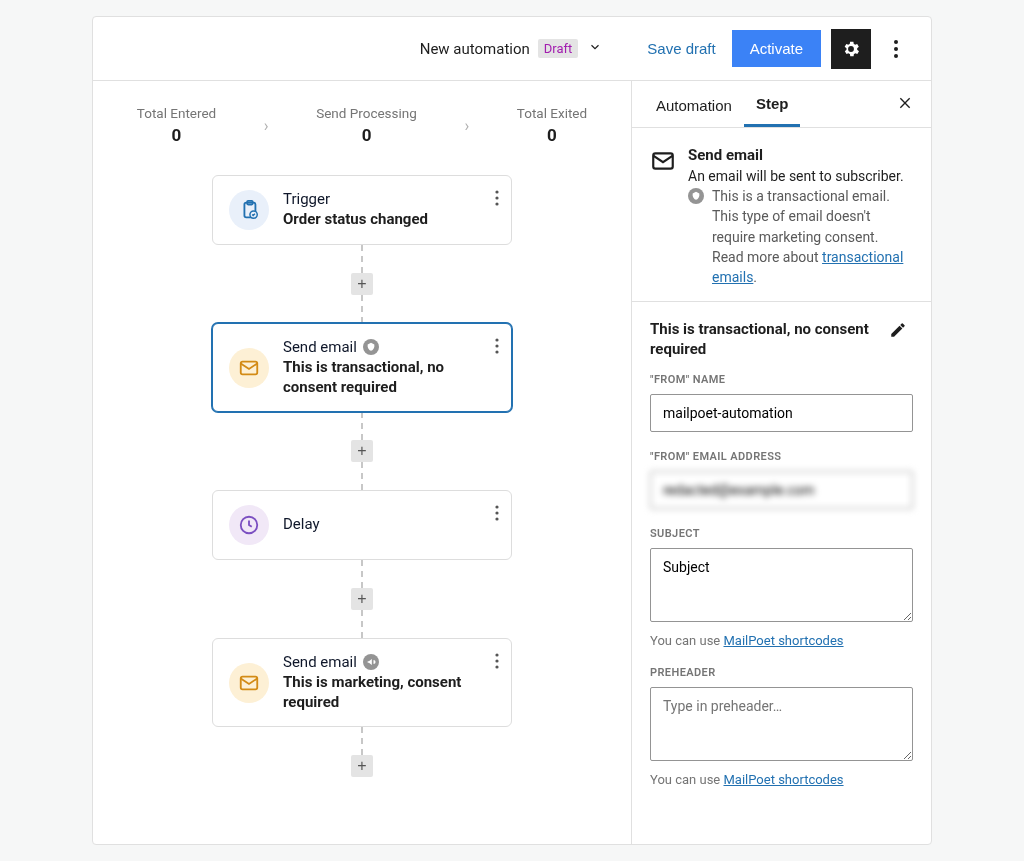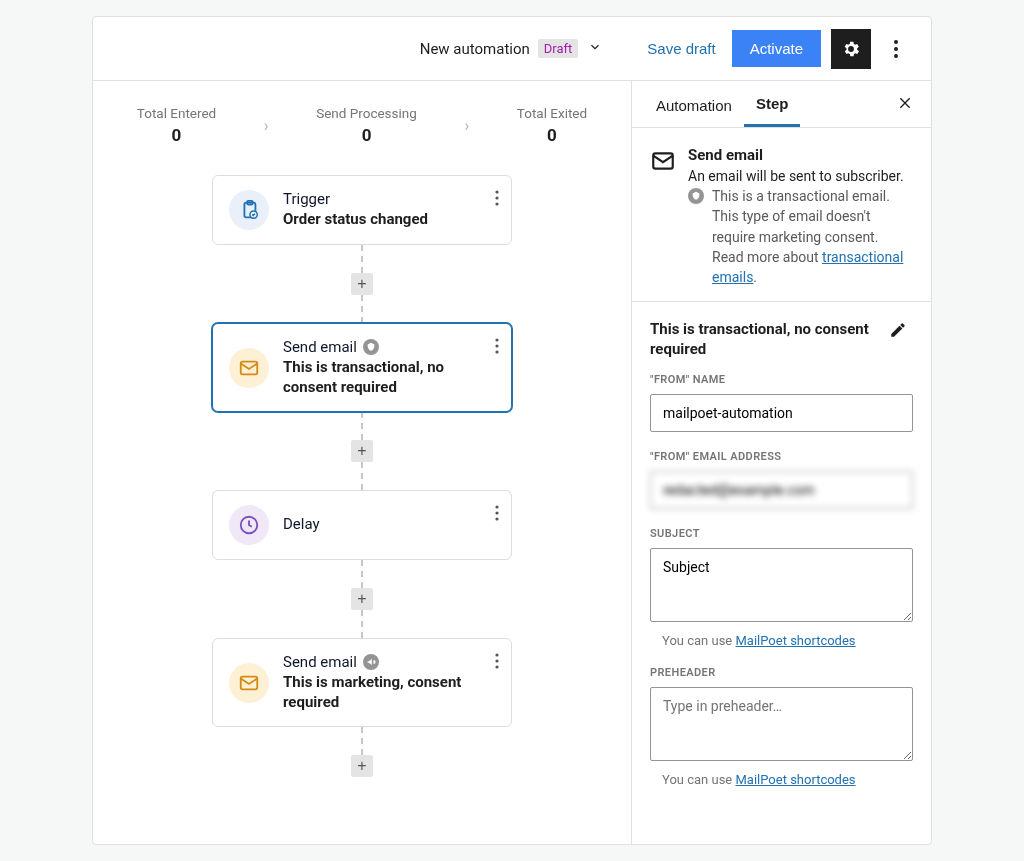--- a/index.html
+++ b/index.html
@@ -311,21 +311,20 @@
     background:#fff;
   }
   .textarea-input {
     resize: both;
     min-height: 74px;
   }
   .helper-text {
     font-size:13px;
     color:#757575;
     margin-top:8px;
-    margin-left:12px;
   }
   .helper-text a { color:#2271b1; text-decoration: underline; }
   .field-block { margin-bottom: 18px; }
   .form-section { padding: 18px; }
   .blurred { filter: blur(3px); user-select:none; }
 </style>
 </head>
 <body>
 
 <div class="app-frame">

